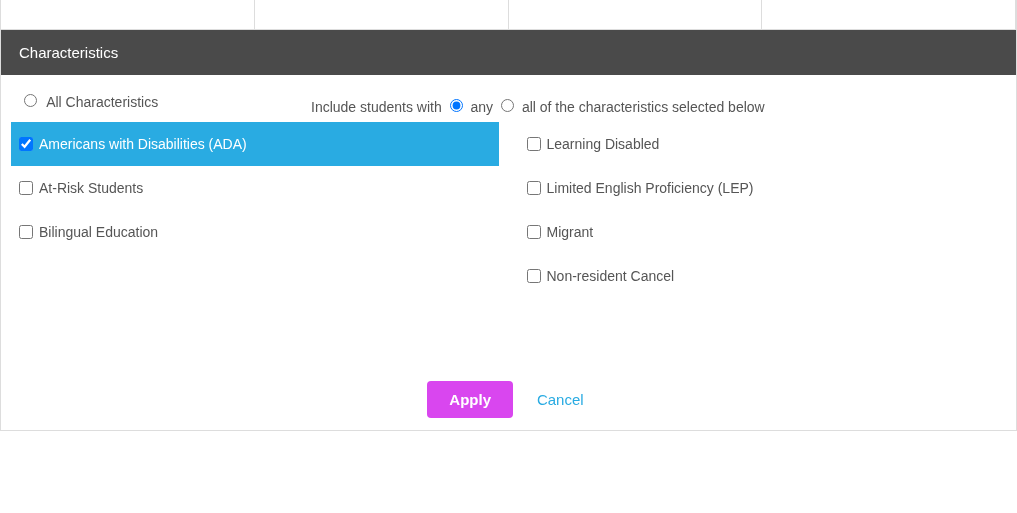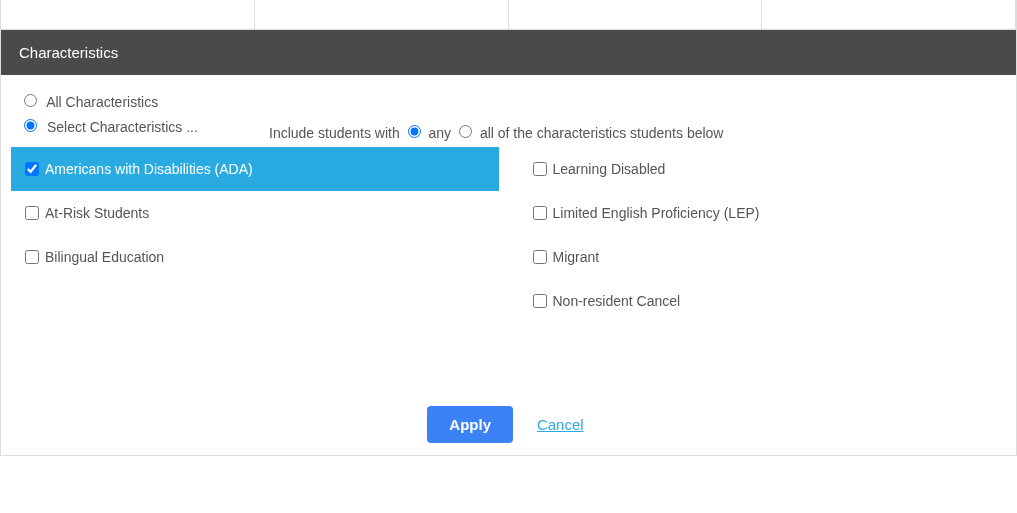--- a/index.html
+++ b/index.html
@@ -29,21 +29,22 @@
   .top-stub > div:first-child { flex: 1; }
   .section-header {
     background: #4a4a4a;
     color: #fff;
     padding: 14px 18px;
     font-size: 15px;
   }
   .controls-row {
     display: flex;
     padding: 10px 18px 6px 18px;
-    align-items: flex-end;
+    align-items: flex-start;
+    gap: 42px;
   }
   .mode-col {
     width: 250px;
   }
   .mode-col label {
     display: block;
     margin: 6px 0;
     cursor: pointer;
   }
   .mode-col input[type=radio] { margin-right: 6px; }
@@ -65,57 +66,56 @@
   }
   .list-wrap::-webkit-scrollbar { width: 16px; }
   .list-wrap::-webkit-scrollbar-track { background: #f1f1f1; }
   .list-wrap::-webkit-scrollbar-thumb { background: #c1c1c1; }
   .list-wrap::-webkit-scrollbar-button {
     display: block;
     height: 16px;
     background: #f1f1f1;
   }
   .list-item {
-    padding: 14px 14px;
+    padding: 14px 8px;
     display: flex;
     align-items: center;
     gap: 6px;
     cursor: pointer;
   }
   .list-item.selected {
     background: #29abe2;
     color: #fff;
   }
   .list-item input[type=checkbox] {
     width: 14px;
     height: 14px;
     margin: 0;
   }
   .actions {
     text-align: center;
     padding: 14px 0 4px 0;
   }
   .btn-apply {
-    background: #3b82f6;
+    background: #d946ef;
     color: #fff;
     border: none;
     border-radius: 4px;
     padding: 10px 22px;
     font-size: 15px;
     font-weight: 600;
     cursor: pointer;
     margin-right: 14px;
   }
   .btn-cancel {
     background: none;
     border: none;
     color: #29abe2;
     font-size: 15px;
     cursor: pointer;
-    text-decoration: underline;
   }
 </style>
 </head>
 <body>
 
 <div class="outer">
 
   <div class="top-stub">
     <div></div>
       <div></div>
@@ -126,31 +126,27 @@
   <div class="section-header">
     <span>Characteristics</span>
   </div>
 
   <div class="controls-row">
     <div class="mode-col">
       <label>
         <input type="radio" name="mode" style="">
         <span>All Characteristics</span>
       </label>
-      <label>
-        <input type="radio" name="mode" checked="" style="">
-        <span>Select Characteristics ...</span>
-      </label>
     </div>
     <div class="include-col">
       <span>Include students with</span>
       <input type="radio" name="incl" checked="" style="">
       <span>any</span>
       <input type="radio" name="incl" style="">
-      <span>all of the characteristics students below</span>
+      <span>all of the characteristics selected below</span>
     </div>
   </div>
 
   <div class="lists-row">
     <div class="list-wrap" id="left-list">
         <div class="list-item selected">
           <input type="checkbox" checked="" style="">
           <span>Americans with Disabilities (ADA)</span>
         </div>
         <div class="list-item">

